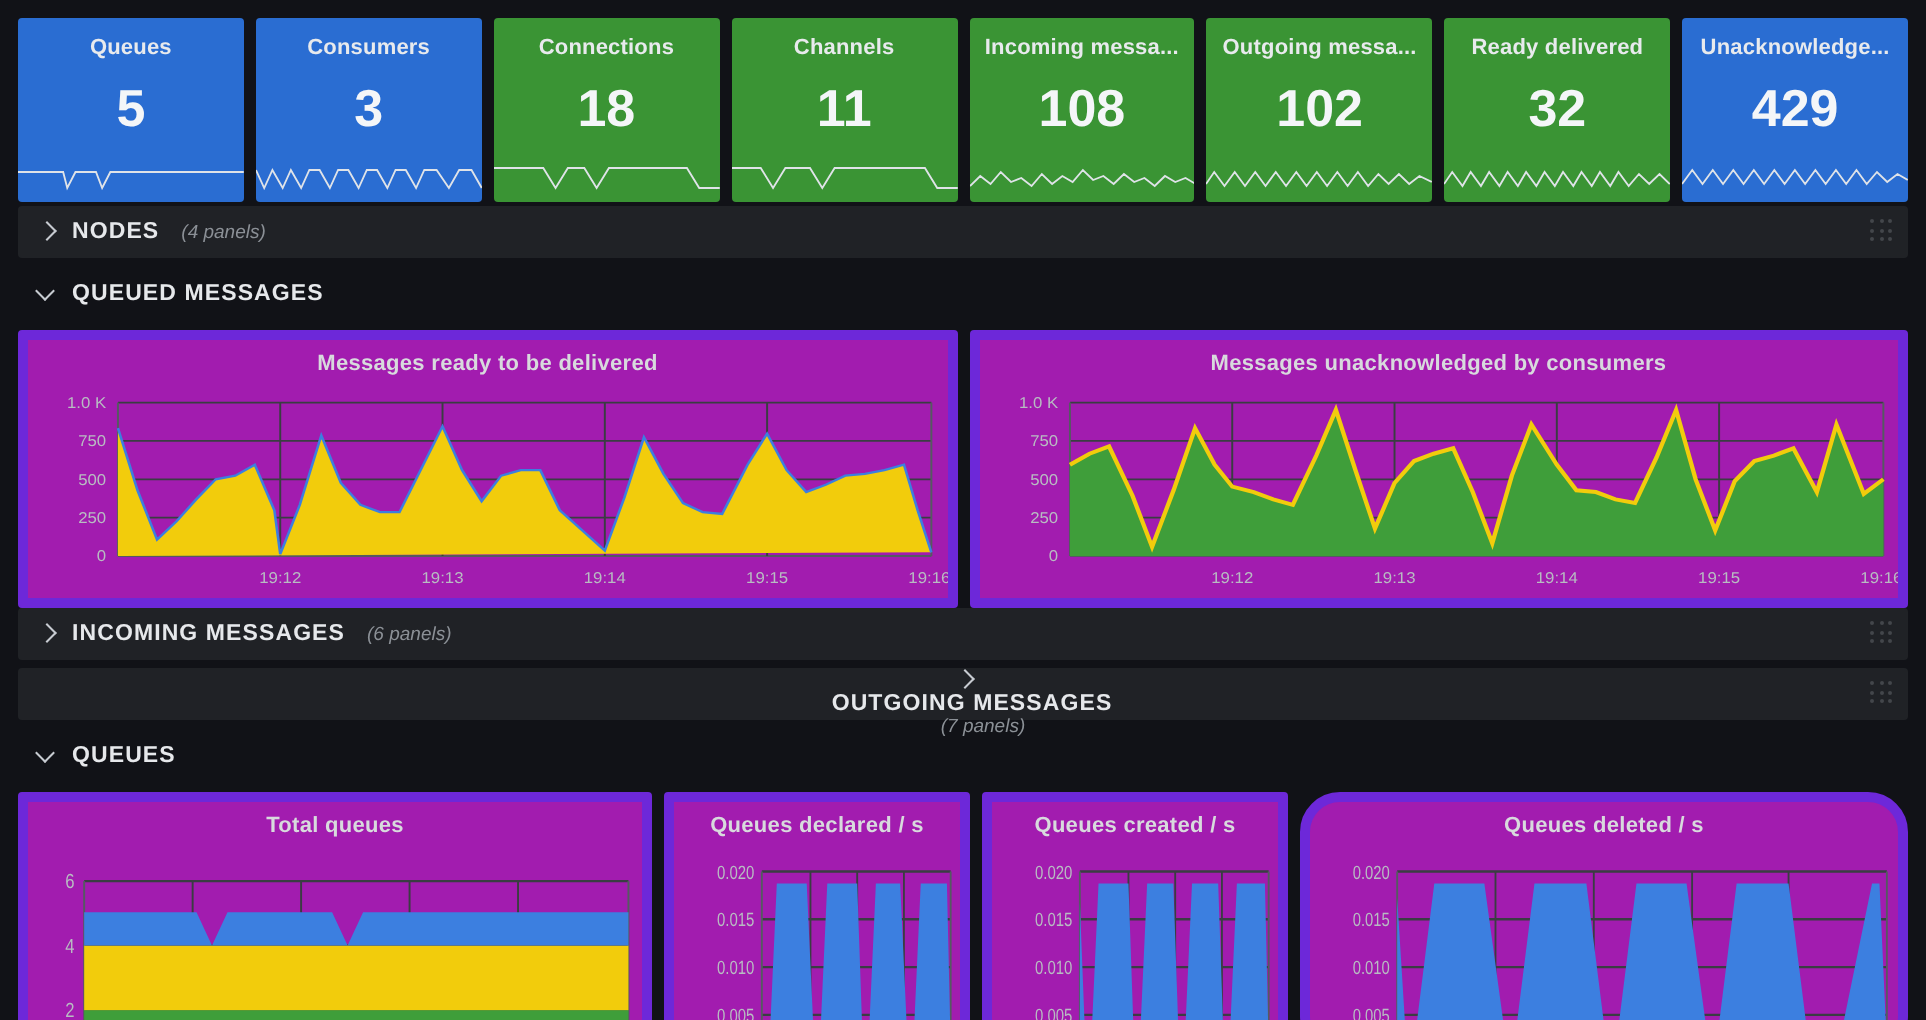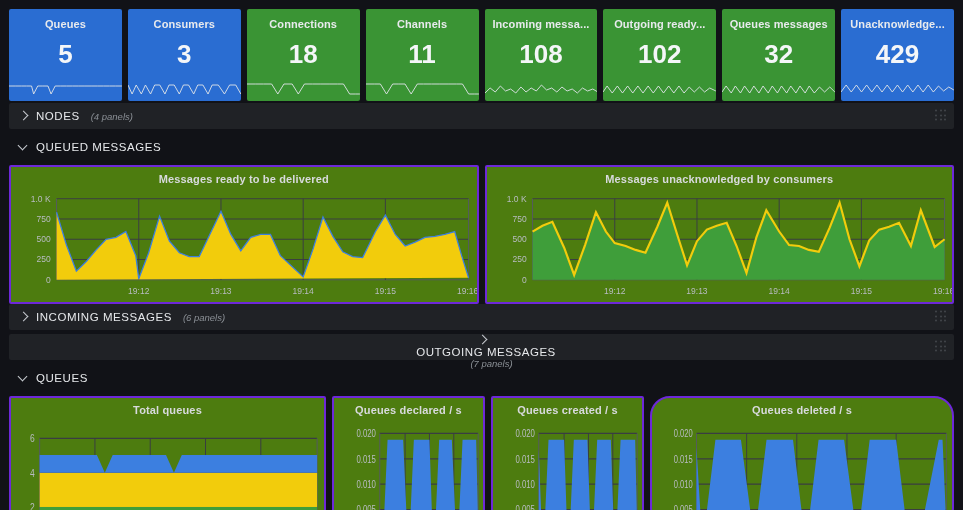--- a/index.html
+++ b/index.html
@@ -81,21 +81,21 @@
     border-right: 1.6px solid #c7cbd1;
     border-bottom: 1.6px solid #c7cbd1;
     transform: rotate(-45deg);
   }
   .chev.down::before {
     left: 1px; top: 1px;
     transform: rotate(45deg);
   }
   .row-title {
     font-size: 11.5px;
-    font-weight: normal;
+    font-weight: bold;
     color: #e6e8eb;
     letter-spacing: .55px;
   }
   .row-count {
     font-size: 9.5px;
     font-style: italic;
     color: #8b9096;
     margin-left: 11px;
   }
   .drag-grip {
@@ -111,22 +111,22 @@
   .drag-grip i {
     display: block;
     background: #43464b;
     width: 2px; height: 2px;
     border-radius: 1px;
   }
 
   
   .panel-row { display: flex; gap: 6px; padding: 0 9px; margin-top: 5px; }
   .panel {
-    background: #4d7c0f;
-    border: 2px solid #6d28d9;
+    background: #a21caf;
+    border: 5px solid #6d28d9;
     border-radius: 2px;
     position: relative;
     overflow: hidden;
   }
   .panel-title {
     text-align: center;
     font-size: 11px;
     font-weight: bold;
     color: #d8dadd;
     padding-top: 6px;
@@ -180,28 +180,28 @@
     </svg>
   </div>
   <div class="stat green">
     <div class="stat-title">Incoming messa...</div>
     <div class="stat-value">108</div>
     <svg class="stat-spark" viewBox="0 0 110 28" preserveAspectRatio="none">
       <polyline fill="none" stroke="#dfe3e8" stroke-width="0.9" points="0,25 5,20 10,24 15,18 20,23 25,21 30,25 35,19 40,24 45,20 50,23 55,17 60,22 65,20 70,24 75,19 80,23 85,21 90,25 95,20 100,23 105,21 110,24"></polyline>
     </svg>
   </div>
   <div class="stat green">
-    <div class="stat-title">Outgoing ready...</div>
+    <div class="stat-title">Outgoing messa...</div>
     <div class="stat-value">102</div>
     <svg class="stat-spark" viewBox="0 0 110 28" preserveAspectRatio="none">
       <polyline fill="none" stroke="#dfe3e8" stroke-width="0.9" points="0,24 4,18 9,25 14,18 19,25 24,18 29,25 34,18 39,25 44,18 49,25 54,18 59,25 64,18 69,25 74,18 79,25 84,19 89,24 94,19 99,24 104,20 110,23"></polyline>
     </svg>
   </div>
   <div class="stat green">
-    <div class="stat-title">Queues messages</div>
+    <div class="stat-title">Ready delivered</div>
     <div class="stat-value">32</div>
     <svg class="stat-spark" viewBox="0 0 110 28" preserveAspectRatio="none">
       <polyline fill="none" stroke="#dfe3e8" stroke-width="0.9" points="0,24 4,18 9,25 13,18 18,25 22,18 27,25 31,18 36,25 40,18 45,25 49,18 54,25 58,18 63,25 67,18 72,25 76,18 81,25 85,18 90,25 95,19 100,24 105,19 110,24"></polyline>
     </svg>
   </div>
   <div class="stat blue">
     <div class="stat-title">Unacknowledge...</div>
     <div class="stat-value">429</div>
     <svg class="stat-spark" viewBox="0 0 110 28" preserveAspectRatio="none">
       <polyline fill="none" stroke="#dfe3e8" stroke-width="0.9" points="0,24 5,17 10,24 15,17 20,24 25,17 30,24 35,17 40,24 45,17 50,24 55,17 60,24 65,17 70,24 75,17 80,24 85,17 90,24 95,18 100,23 105,19 110,22"></polyline>

